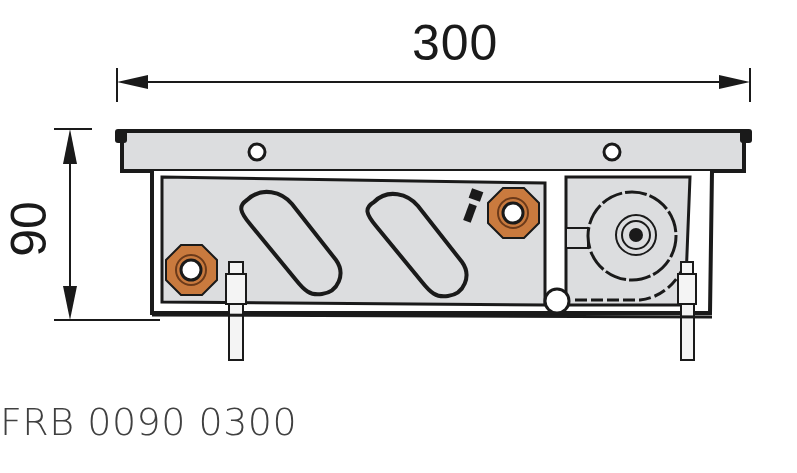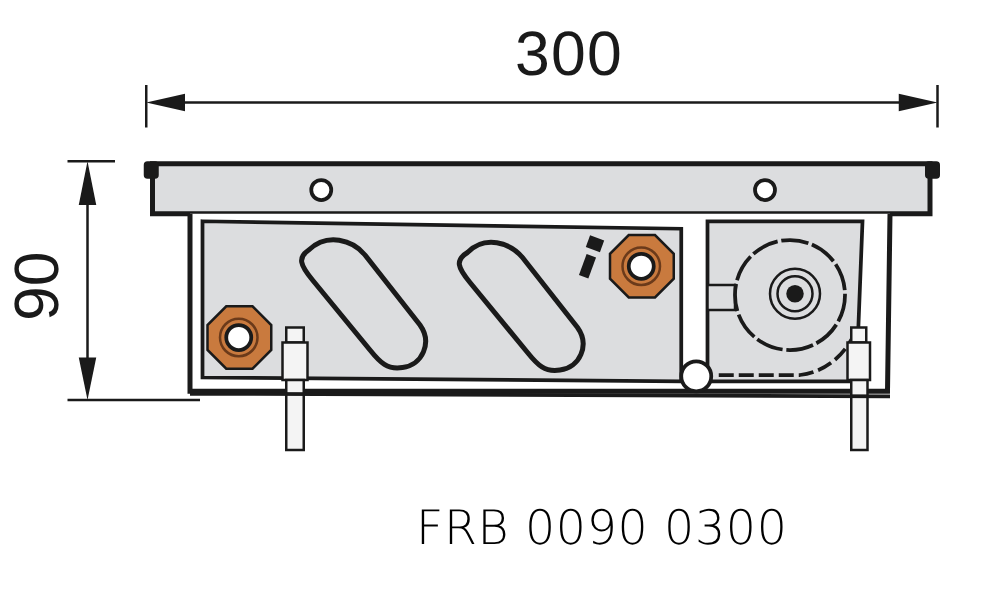--- a/index.html
+++ b/index.html
@@ -1,19 +1,19 @@
 <!DOCTYPE html>
 <html><head>
   <meta charset="utf-8">
   <style>
     html, body { margin: 0; padding: 0; background: #ffffff; }
     body { width: 797px; height: 473px; position: relative; overflow: hidden; font-family: "Liberation Sans", sans-serif; }
     .dim-top { position: absolute; left: 380px; top: 14px; font-size: 50px; color: #1a1a1a; letter-spacing: 1px; font-family: "Liberation Sans", sans-serif; margin-left: 32px; }
     .dim-side { position: absolute; left: -6px; top: 200px; font-size: 50px; color: #1a1a1a; transform: rotate(-90deg); transform-origin: center; width: 70px; text-align: center; font-family: "Liberation Sans", sans-serif; }
-    .caption { position: absolute; left: 0; width: 630px; top: 400px; text-align: right; font-size: 38px; color: #000000; letter-spacing: 0.5px; font-family: "DejaVu Sans", sans-serif; font-weight: 300; }
+    .caption { position: absolute; left: 0; width: 630px; top: 400px; text-align: left; font-size: 38px; color: #404040; letter-spacing: 0.5px; font-family: "DejaVu Sans", sans-serif; font-weight: 300; }
     svg.drawing { position: absolute; left: 0; top: 0; }
   </style>
 </head>
 <body>
 
 <svg class="drawing" width="797" height="473" viewBox="0 0 797 473" xmlns="http://www.w3.org/2000/svg">
 
   <g stroke="#1a1a1a" fill="#1a1a1a">
     <line x1="117" y1="68" x2="117" y2="102" stroke-width="2"></line>
     <line x1="750" y1="68" x2="750" y2="102" stroke-width="2"></line>

